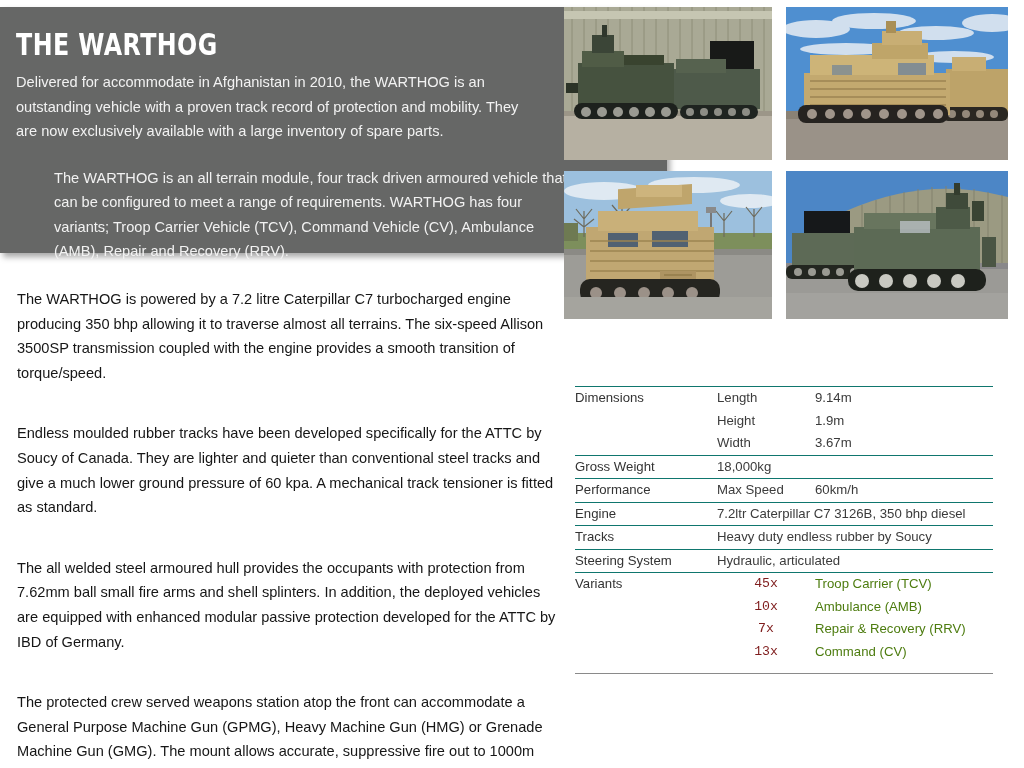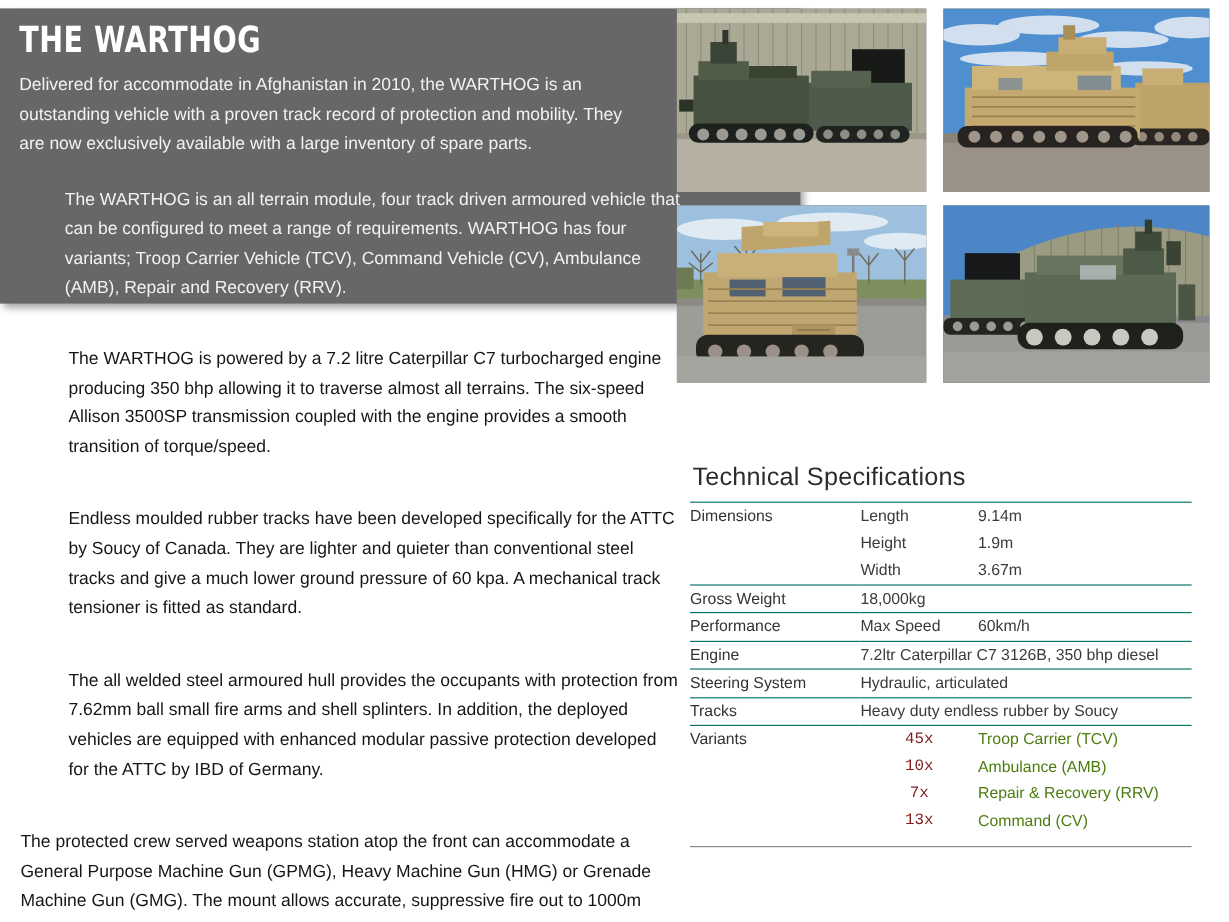--- a/index.html
+++ b/index.html
@@ -19,21 +19,21 @@
   
   #hero-panel {
     position: absolute;
     left: 0px;
     top: 7px;
     width: 667px;
     height: 246px;
     background: #666766;
     box-shadow: 3px 4px 6px rgba(0,0,0,0.35);
     box-sizing: border-box;
-    padding: 8px 16px 0 14px;
+    padding: 19px 16px 0 14px;
   }
   #hero-title {
     color: #ffffff;
     font-family: "DejaVu Sans Condensed", "Liberation Sans Narrow", "Liberation Sans", sans-serif;
     font-weight: bold;
     font-size: 30px;
     letter-spacing: 0.5px;
     line-height: 34px;
     margin: 2px 0 8px 2px;
     white-space: nowrap;
@@ -55,21 +55,21 @@
     left: 17px;
     top: 287px;
     width: 548px;
   }
   .body-para {
     font-size: 14.6px;
     line-height: 24.6px;
     color: #161616;
     margin: 0 0 24px 0;
   }
-  .body-para.gap-large { margin-bottom: 36px; margin-left: 40px; }
+  .body-para.gap-large { margin-bottom: 36px; }
   .body-para:last-child { margin-bottom: 0; }
 
   
   #photo-grid {
     position: absolute;
     left: 564px;
     top: 7px;
     width: 444px;
     height: 312px;
   }
@@ -349,21 +349,20 @@
           <circle cx="148" cy="110" r="7"></circle>
         <circle cx="172" cy="110" r="7"></circle>
       </g>
       <rect x="196" y="66" width="14" height="30" fill="#4a5544"></rect>
       <rect x="0" y="122" width="222" height="26" fill="#a3a29e"></rect>
     </svg>
   </div>
 </div>
 
 <div id="tech-specs">
-  <div id="specs-heading">Technical Specifications</div>
 
   <table class="specs">
     <tbody>
       <tr class="rule">
         <td class="c1">Dimensions</td>
         <td class="c2">Length</td>
         <td class="c3">9.14m</td>
       </tr>
       <tr>
         <td class="c1"></td>
@@ -385,26 +384,26 @@
         <td class="c1">Performance</td>
         <td class="c2">Max Speed</td>
         <td class="c3">60km/h</td>
       </tr>
 
       <tr class="rule">
         <td class="c1">Engine</td>
         <td class="span2" colspan="2">7.2ltr Caterpillar C7 3126B, 350 bhp diesel</td>
       </tr>
       <tr class="rule">
+        <td class="c1">Tracks</td>
+        <td class="span2" colspan="2">Heavy duty endless rubber by Soucy</td>
+      </tr>
+      <tr class="rule">
         <td class="c1">Steering System</td>
         <td class="span2" colspan="2">Hydraulic, articulated</td>
-      </tr>
-      <tr class="rule">
-        <td class="c1">Tracks</td>
-        <td class="span2" colspan="2">Heavy duty endless rubber by Soucy</td>
       </tr>
 
       <tr class="rule">
         <td class="c1">Variants</td>
         <td class="vnum">45x</td>
         <td class="vlabel">Troop Carrier (TCV)</td>
       </tr>
       <tr>
         <td class="c1"></td>
         <td class="vnum">10x</td>

